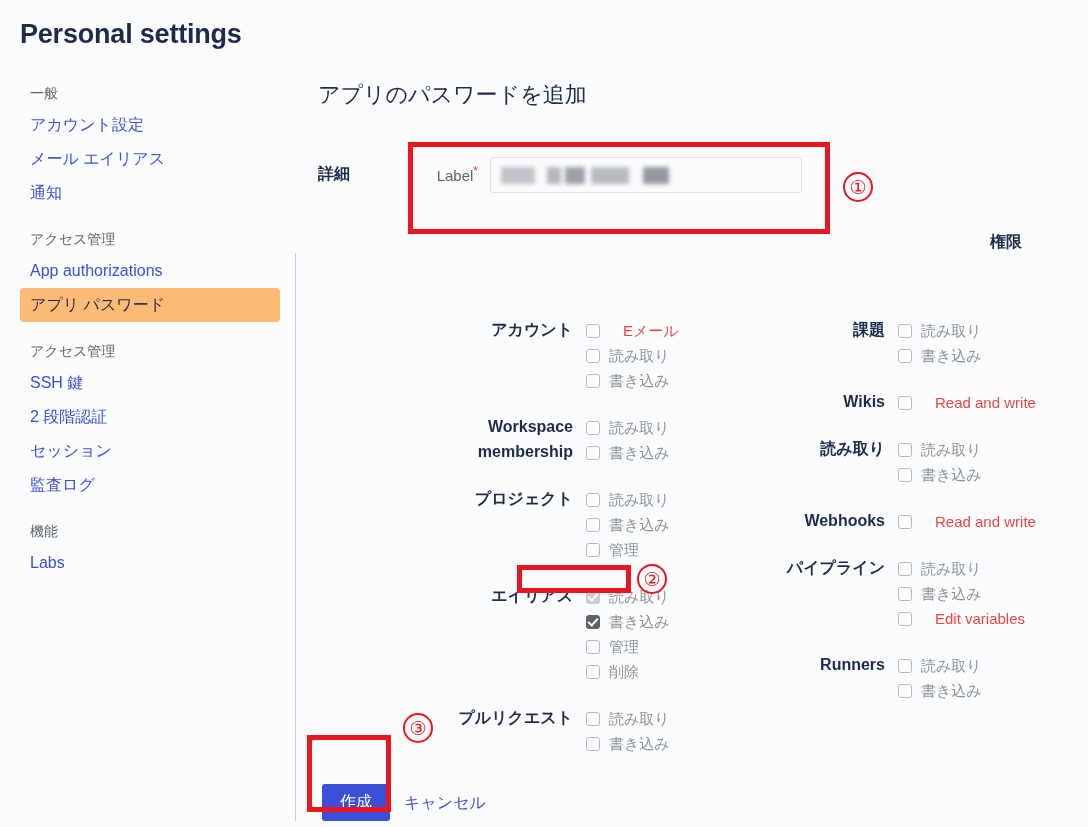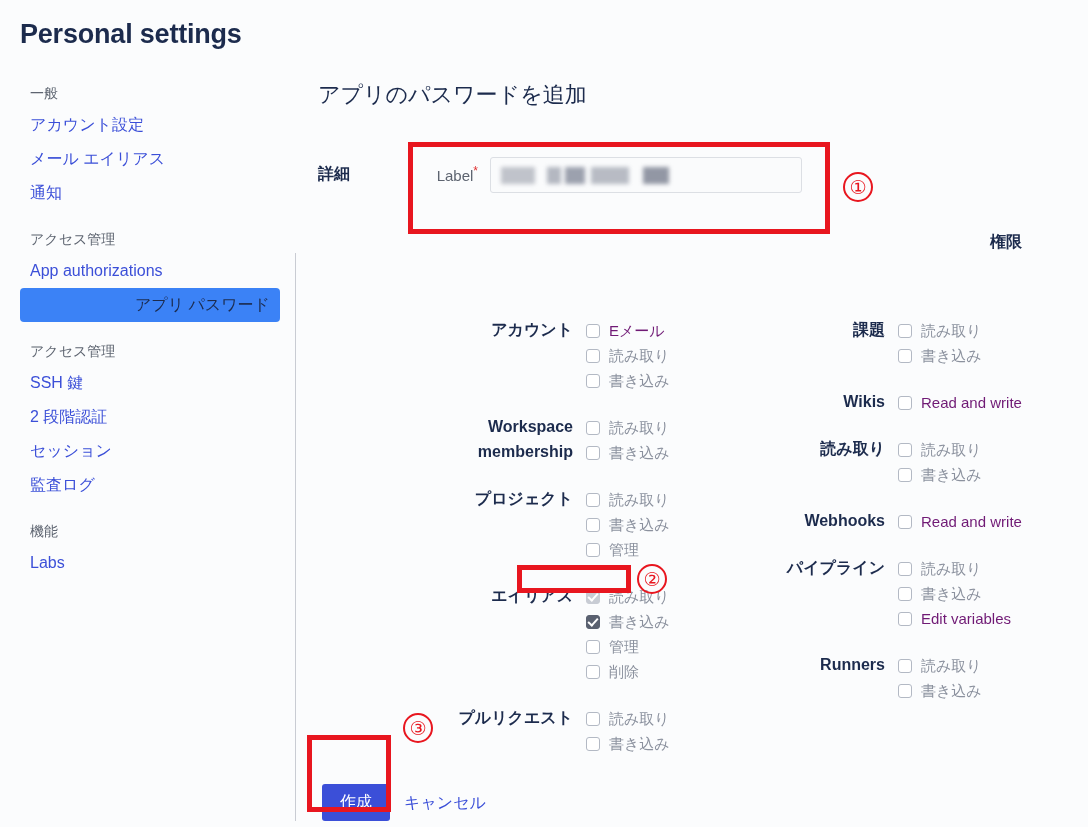--- a/index.html
+++ b/index.html
@@ -61,23 +61,22 @@
     font-size: 16px;
     color: #3b4fd8;
     padding: 5px 10px 6px 10px;
     line-height: 23px;
     border-radius: 4px;
     text-decoration: none;
     cursor: pointer;
     white-space: nowrap;
   }
   .nav-item.active {
-    background: #3b82f6;
+    background: #fdba74;
     color: #1c2b4d;
-    text-align: right;
   }
 
   
   #content {
     position: absolute;
     left: 318px;
     top: 80px;
     width: 760px;
   }
   #content-title {
@@ -264,21 +263,21 @@
     background: #c8ccd4;
     border-color: #c8ccd4;
   }
   .cb.disabled { border-color: #d2d6dd; background: #f4f5f7; }
 
   .perm-option-label {
     font-size: 15px;
     color: #8b919e;
     line-height: 25px;
   }
-  .perm-option-label.strong { color: #701a75; }
+  .perm-option-label.strong { color: #ef4444; margin-left: 14px; }
 
   
   #actions {
     display: flex;
     align-items: center;
     margin-top: 28px;
     margin-left: 4px;
   }
   #create-button {
     background: #3b4fd8;

